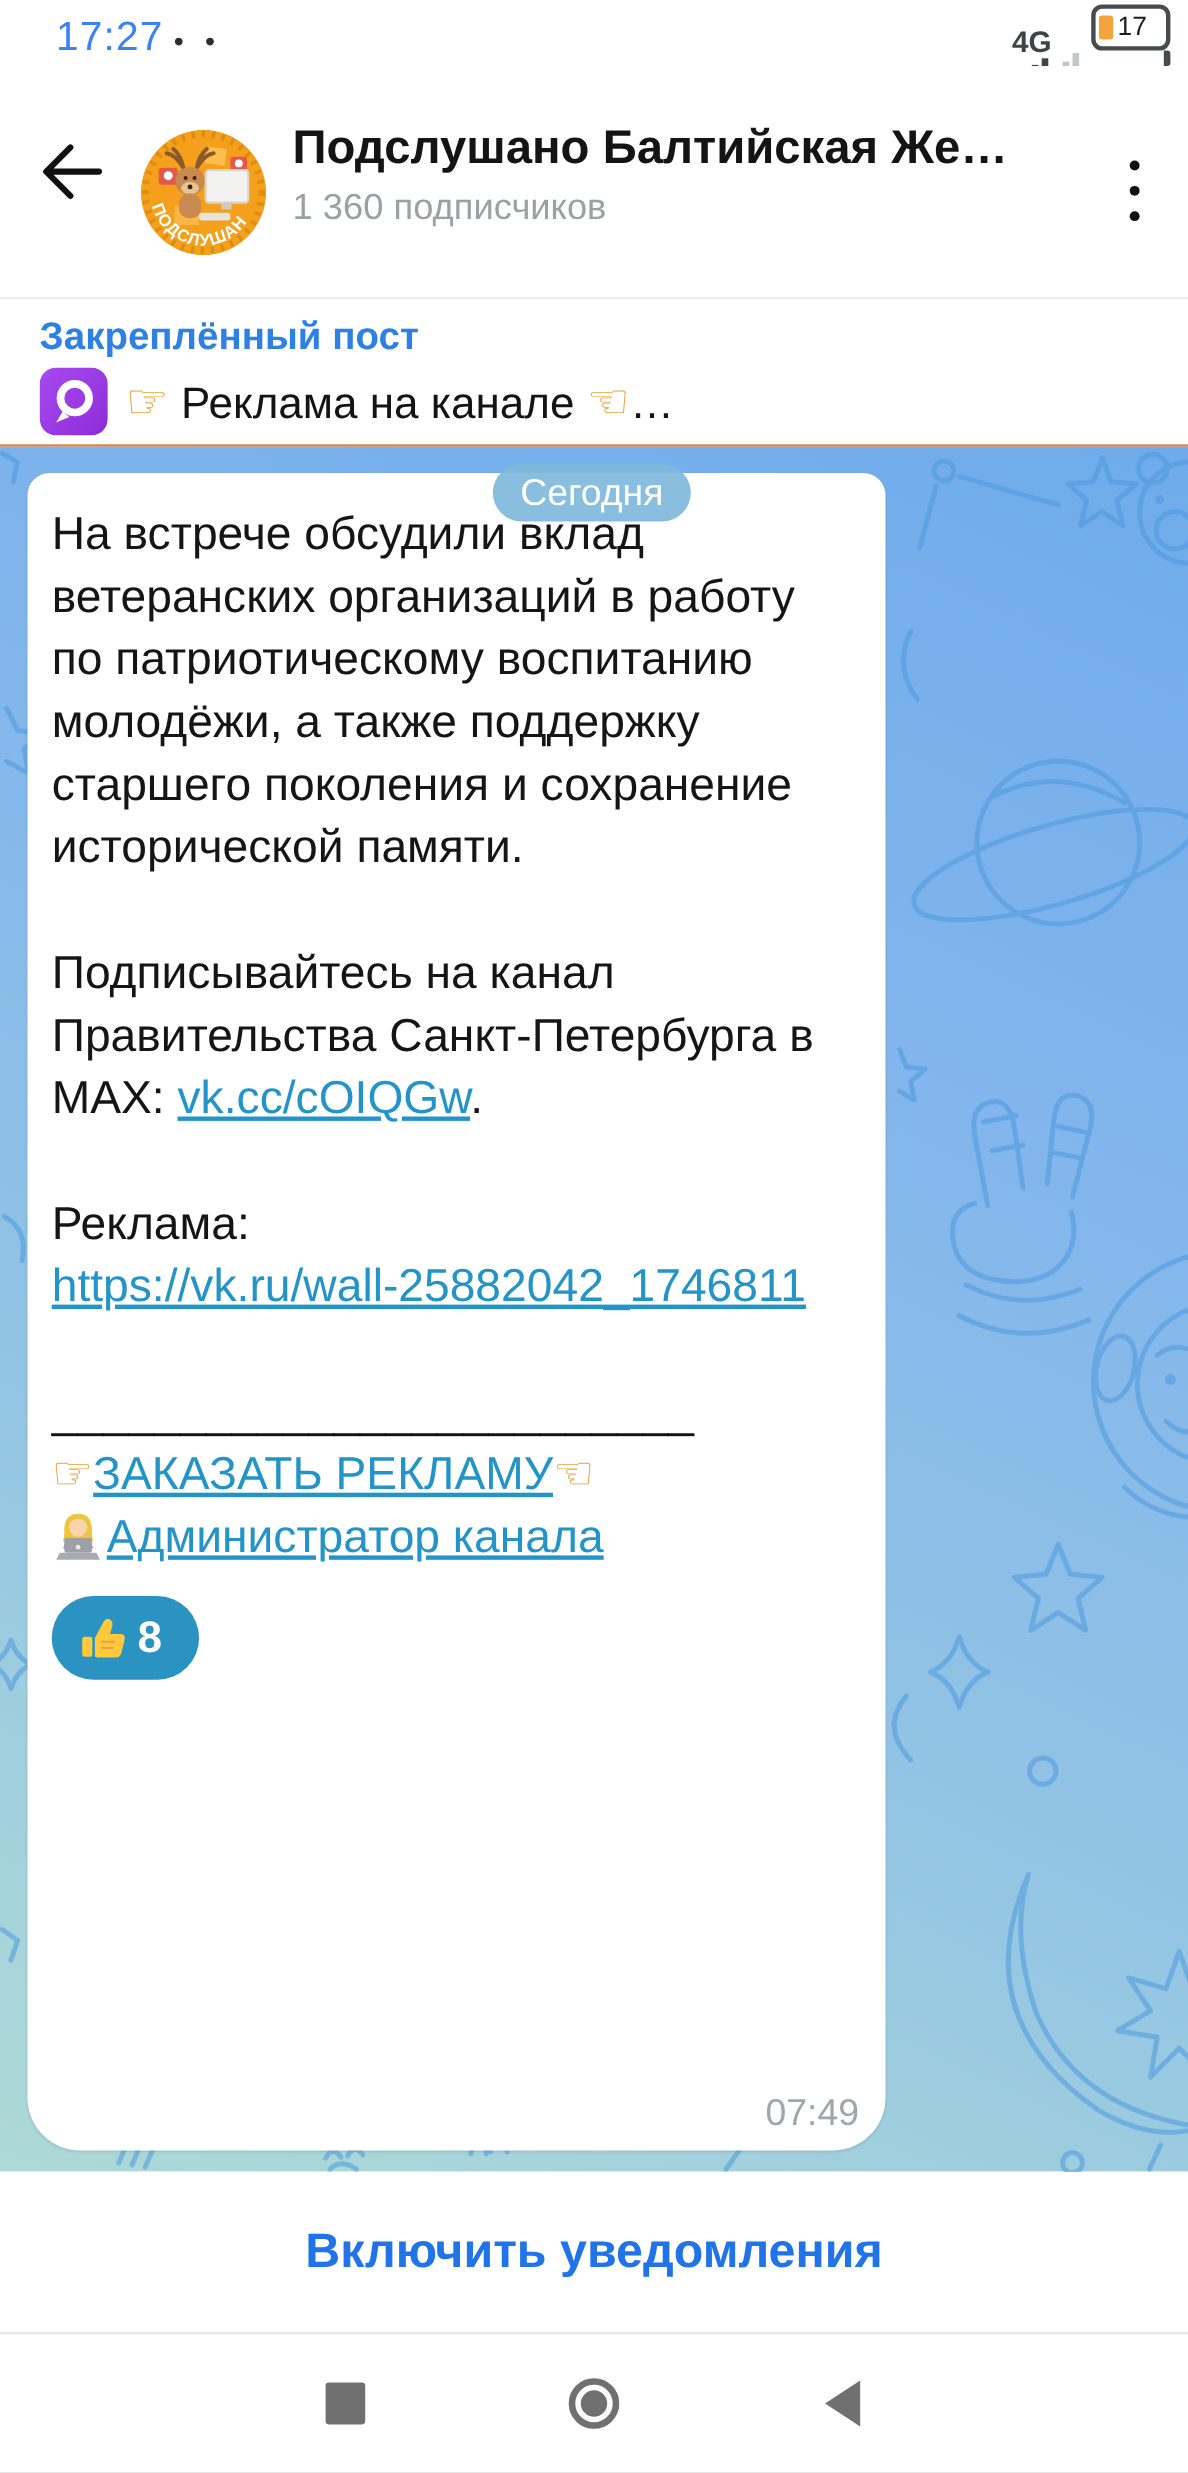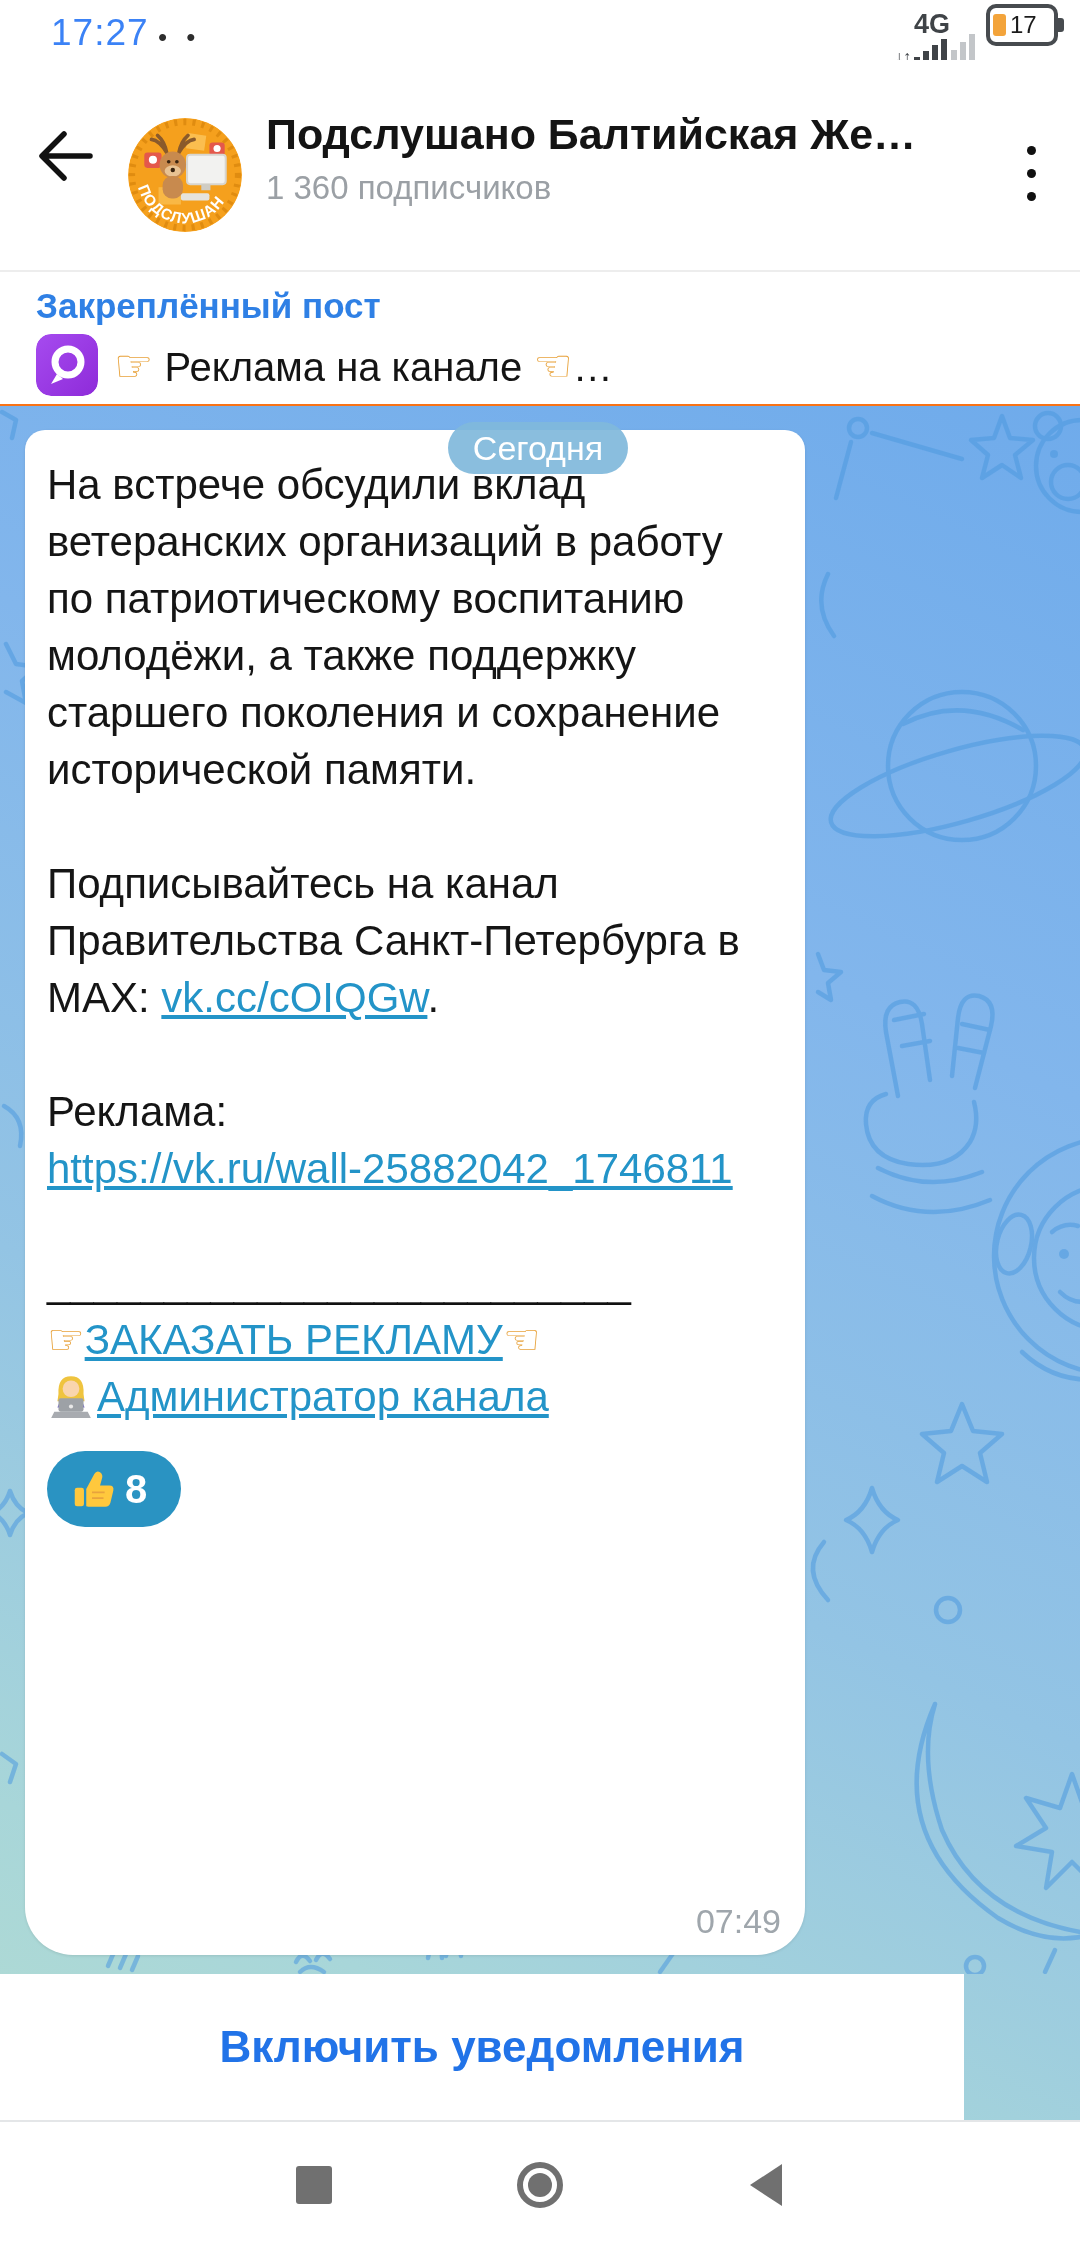--- a/index.html
+++ b/index.html
@@ -8,21 +8,21 @@
 
   
   .status-bar{position:absolute;left:0;top:0;width:1080px;height:60px;background:#fff;}
   .sb-time{position:absolute;left:28px;top:12px;font-size:37px;font-weight:400;color:#3b82f6;letter-spacing:1px;margin-left:23px;}
   .sb-dots{position:absolute;left:158px;top:22px;font-size:26px;color:#2d2d2d;letter-spacing:6px;}
   .sb-right{position:absolute;right:16px;top:4px;display:flex;align-items:flex-end;gap:10px;}
   .sb-net{display:flex;flex-direction:column;align-items:flex-end;}
   .sb-net-label{font-size:27px;font-weight:700;color:#3f4347;line-height:20px;margin-right:26px;}
   .sb-bars-row{display:flex;align-items:flex-end;gap:3px;}
   .sb-arrows{font-size:16px;color:#3f4347;line-height:18px;}
-  .battery{display:flex;align-items:center;margin-bottom:20px;}
+  .battery{display:flex;align-items:flex-end;margin-bottom:20px;flex-direction:column;}
   .battery-body{width:58px;height:34px;border:4px solid #474b4f;border-radius:10px;display:flex;align-items:center;padding:0 3px;background:#fff;}
   .battery-fill{width:13px;height:22px;border-radius:3px;background:#f3a43b;}
   .battery-pct{font-size:24px;color:#1b1b1b;margin-left:4px;font-weight:500;}
   .battery-nub{width:6px;height:14px;background:#474b4f;border-radius:0 3px 3px 0;}
 
   
   .header{position:absolute;left:0;top:60px;width:1080px;height:210px;background:#fff;}
   .back-btn{position:absolute;left:30px;top:60px;width:72px;height:72px;}
   .avatar{position:absolute;left:128px;top:58px;width:114px;height:114px;border-radius:50%;overflow:hidden;}
   .hdr-texts{position:absolute;left:266px;top:50px;width:720px;}
@@ -56,21 +56,21 @@
   a.tg-link{color:#2394c8;text-decoration:underline;cursor:pointer;word-break:break-all;}
   .msg .line{margin:0;}
   .divider-line{color:#111;letter-spacing:0;}
   .wt-icon{display:inline-block;vertical-align:-8px;margin-right:2px;}
   .reaction{display:inline-flex;align-items:center;gap:10px;margin-top:18px;
             background:#2a93c2;border-radius:38px;height:76px;padding:0 34px 0 22px;}
   .reaction-count{color:#fff;font-size:40px;font-weight:700;}
   .msg-time{position:absolute;right:24px;bottom:14px;font-size:34px;color:#9fa6ac;}
 
   
-  .bottom-bar{position:absolute;left:0;top:1974px;width:964px;height:146px;background:#fff;
+  .bottom-bar{position:absolute;left:0;top:1974px;width:1080px;height:146px;background:#fff;
               display:flex;align-items:center;justify-content:center;}
   .notif-btn{font-size:44px;font-weight:700;color:#2173e8;background:none;border:none;cursor:pointer;
              font-family:"Liberation Sans","DejaVu Sans",sans-serif;}
 
   
   .nav-bar{position:absolute;left:0;top:2120px;width:1080px;height:128px;background:#fff;
            border-top:2px solid #e4e6e8;box-sizing:border-box;
            display:flex;align-items:center;justify-content:center;gap:180px;}
   .nav-slot{width:46px;height:46px;display:flex;align-items:center;justify-content:center;}
   .nav-square{width:36px;height:38px;background:#707070;border-radius:3px;}

